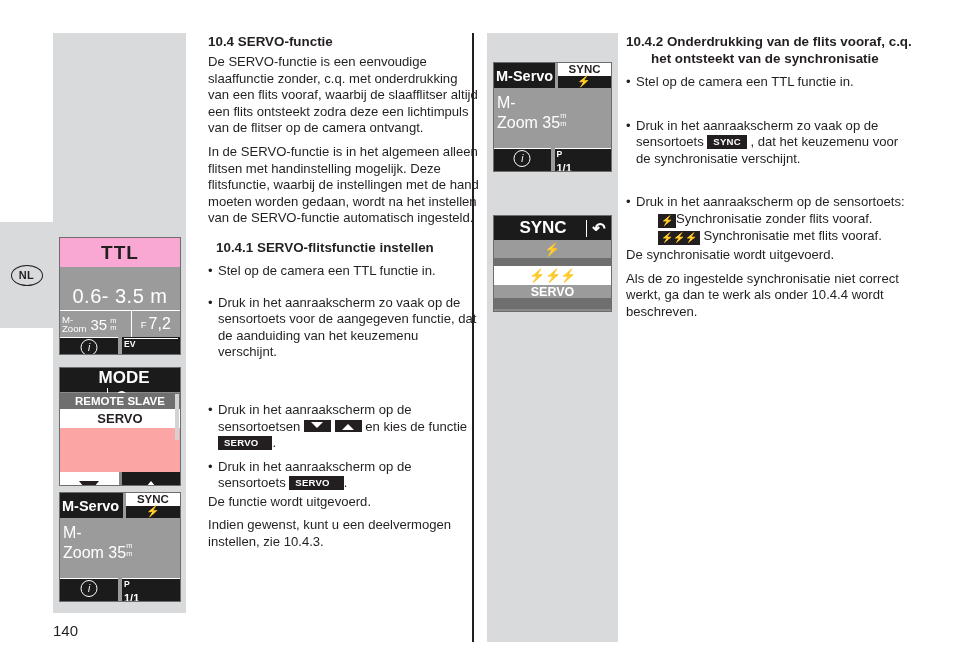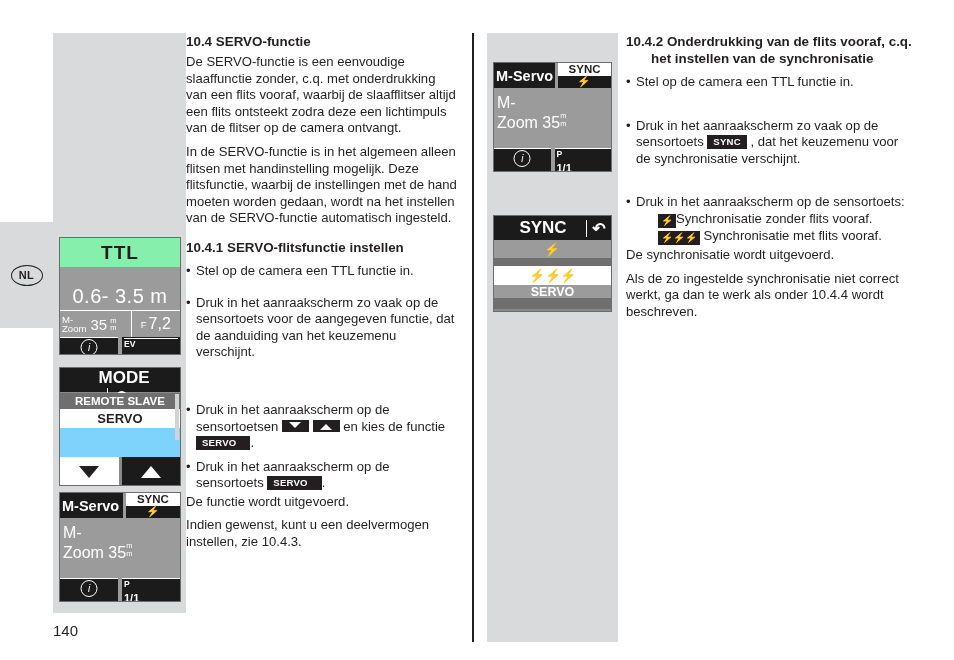--- a/index.html
+++ b/index.html
@@ -63,31 +63,32 @@
     background: #231f20;
   }
 
   
   .textcol {
     position: absolute;
     font-size: 13.1px;
     line-height: 16.6px;
     color: #231f20;
   }
-  #col-2 { left: 186px; top: 33px;  width: 272px; }
+  #col-2 { left: 208px; top: 33px;  width: 272px; }
   #col-3 { left: 626px; top: 33px;  width: 290px; }
 
   h3.heading {
     font-size: 13.4px;
     font-weight: bold;
     margin: 0 0 2px 0;
     line-height: 17px;
   }
   h3.heading.sub {
     margin-top: 12px;
+    margin-left: 8px;
   }
   h3.heading.indent-wrap {
     text-indent: 0;
     padding-left: 0;
   }
   h3.heading.indent-wrap .l2 { display: block; padding-left: 25px; }
 
   p.para {
     margin: 0 0 0 0;
     padding-top: 2px;
@@ -162,21 +163,21 @@
     background: #9b9b9b;
     border: 1px solid #6d6d6d;
     box-sizing: border-box;
     font-family: "Liberation Sans", sans-serif;
     overflow: hidden;
   }
 
   
   #lcd-ttl { left: 59px; top: 237px; width: 122px; height: 118px; background:#9b9b9b; }
   #lcd-ttl .ttl-head {
-    height: 29px; background:#86efac; display:flex; align-items:center; justify-content:center;
+    height: 29px; background:#f9a8d4; display:flex; align-items:center; justify-content:center;
     font-size: 19px; font-weight: bold; letter-spacing: 1px;
   }
   #lcd-ttl .ttl-range {
     height: 41px; display:flex; align-items:flex-end; justify-content:center;
     color:#fff; font-size: 20px; padding-bottom: 2px; letter-spacing: 0.5px;
   }
   #lcd-ttl .ttl-mid {
     display:flex; color:#fff; border-top: 1.5px solid #fff; height: 26px; align-items:center;
   }
   #lcd-ttl .ttl-mid .left {
@@ -214,21 +215,21 @@
   #lcd-mode { left: 59px; top: 367px; width: 122px; height: 119px; background:#8a8a8a; }
   #lcd-mode .hdr {
     height: 24px; background:#1b1b1b; color:#fff; display:flex; align-items:center;
     font-size: 17px; font-weight:bold; position:relative;flex-direction:column;
   }
   #lcd-mode .hdr .t { flex:1; text-align:center; padding-left:8px;}
   #lcd-mode .hdr .back {
     width: 26px; text-align:center; font-size: 16px; border-left: 1.5px solid #fff;
     height: 17px; line-height: 17px;
   }
-  #lcd-mode .list { background:#7dd3fc; height: 64px; position:relative; }
+  #lcd-mode .list { background:#fca5a5; height: 79px; position:relative; }
   #lcd-mode .item {
     height: 16px; display:flex; align-items:center; justify-content:center;
     font-size: 11.5px; font-weight: bold; color:#fff;
   }
   #lcd-mode .item.row1 { background:#6f6f6f; margin-top:1px; }
   #lcd-mode .item.sel { background:#ffffff; color:#231f20; height: 19px; font-size: 13px; }
   #lcd-mode .scrollbar {
     position:absolute; right:1px; top:1px; width:4px; height:46px; background:#d3d3d3;
   }
   #lcd-mode .btns { display:flex; height: 29px; }
@@ -446,21 +447,21 @@
         <span class="keybadge wide">SERVO</span><span>.</span>
       </li>
     </ul>
     <p class="para">De functie wordt uitgevoerd.</p>
     <p class="para">Indien gewenst, kunt u een deelvermogen instellen, zie 10.4.3.</p>
   </div>
 
   <div class="textcol" id="col-3">
     <h3 class="heading indent-wrap">
       <span>10.4.2 Onderdrukking van de flits vooraf, c.q.</span>
-      <span class="l2">het instellen van de synchronisatie</span>
+      <span class="l2">het ontsteekt van de synchronisatie</span>
     </h3>
     <ul class="bullets">
       <li class="bullet">Stel op de camera een TTL functie in.</li>
       <div class="spacer-md"></div>
       <li class="bullet">
         <span>Druk in het aanraakscherm zo vaak op de sensortoets</span>
         <span class="keybadge">SYNC</span>
         <span>, dat het keuzemenu voor de synchronisatie verschijnt.</span>
       </li>
       <div class="spacer-md"></div>

